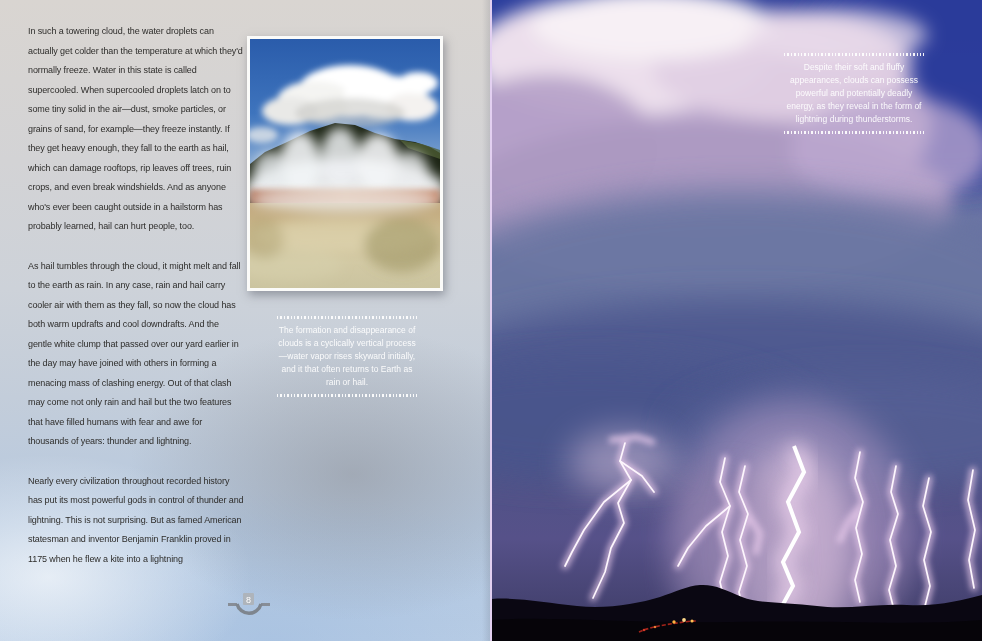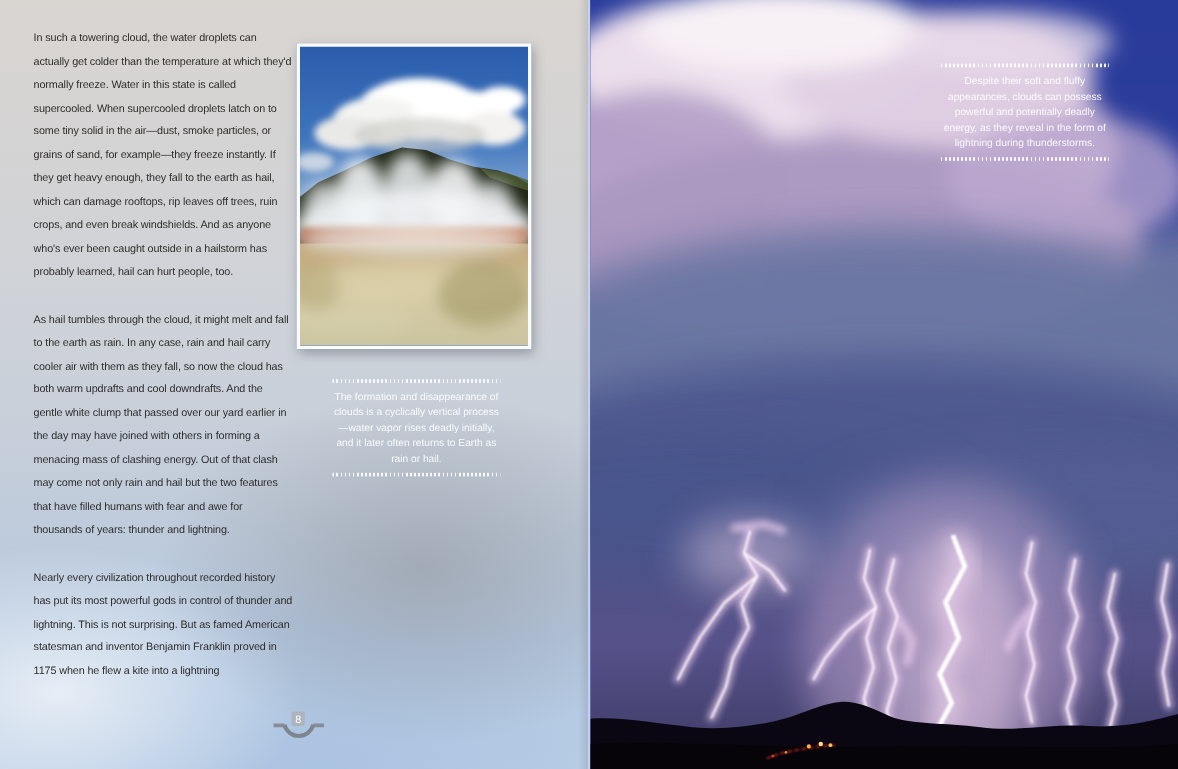--- a/index.html
+++ b/index.html
@@ -30,21 +30,21 @@
   .rule{height:3px;margin:5px 0;
     background:repeating-linear-gradient(90deg,rgba(255,255,255,.92) 0 1.4px,rgba(255,255,255,0) 1.4px 3.4px);}
   .caption-left{left:277px;top:311px;width:140px;}
   .caption-right{left:292px;top:48px;width:140px;}
 
   
   .ornament{position:absolute;left:226px;top:592px;width:46px;height:42px;}
 
   
   .right-page{position:absolute;left:490px;top:0;width:492px;height:641px;
-    box-sizing:border-box;border-left:2px solid rgba(228,233,241,.85);background:#1d4ed8;}
+    box-sizing:border-box;border-left:2px solid rgba(228,233,241,.85);background:#d946ef;}
   .right-page>svg{display:block;}
 </style>
 </head>
 <body>
 
 <div class="spread">
 
   <div class="left-page">
 
     <div class="body-text">
@@ -107,21 +107,21 @@
           <ellipse cx="40" cy="226" rx="52" ry="16" fill="#d8d2ae" opacity=".5"></ellipse>
           <ellipse cx="152" cy="206" rx="38" ry="27" fill="#8d854f" opacity=".45"></ellipse>
           <ellipse cx="14" cy="200" rx="20" ry="20" fill="#a89a6a" opacity=".4"></ellipse>
           <ellipse cx="95" cy="160" rx="96" ry="13" fill="#f2f3f4" opacity=".7"></ellipse>
         </g>
       </svg>
     </div>
 
     <div class="caption caption-left">
       <div class="rule"></div>
-      <div>The formation and disappearance of clouds is a cyclically vertical process —water vapor rises deadly initially, and it later often returns to Earth as rain or hail.</div>
+      <div>The formation and disappearance of clouds is a cyclically vertical process —water vapor rises skyward initially, and it that often returns to Earth as rain or hail.</div>
       <div class="rule"></div>
     </div>
 
     <div class="ornament">
       <svg width="46" height="42" viewBox="0 0 46 42">
         <path d="M2,12.5 L11,12.5" stroke="#878d96" stroke-width="3" fill="none"></path>
         <path d="M35,12.5 L44,12.5" stroke="#878d96" stroke-width="3" fill="none"></path>
         <path d="M11,12 A12.4,12.4 0 0 0 35,12" stroke="#7e858e" stroke-width="3.4" fill="none"></path>
         <rect x="17" y="1" width="11" height="12" rx="1" fill="#aeb4bb"></rect>
         <text x="22.5" y="10.5" font-size="9" fill="#ffffff" text-anchor="middle">8</text>

